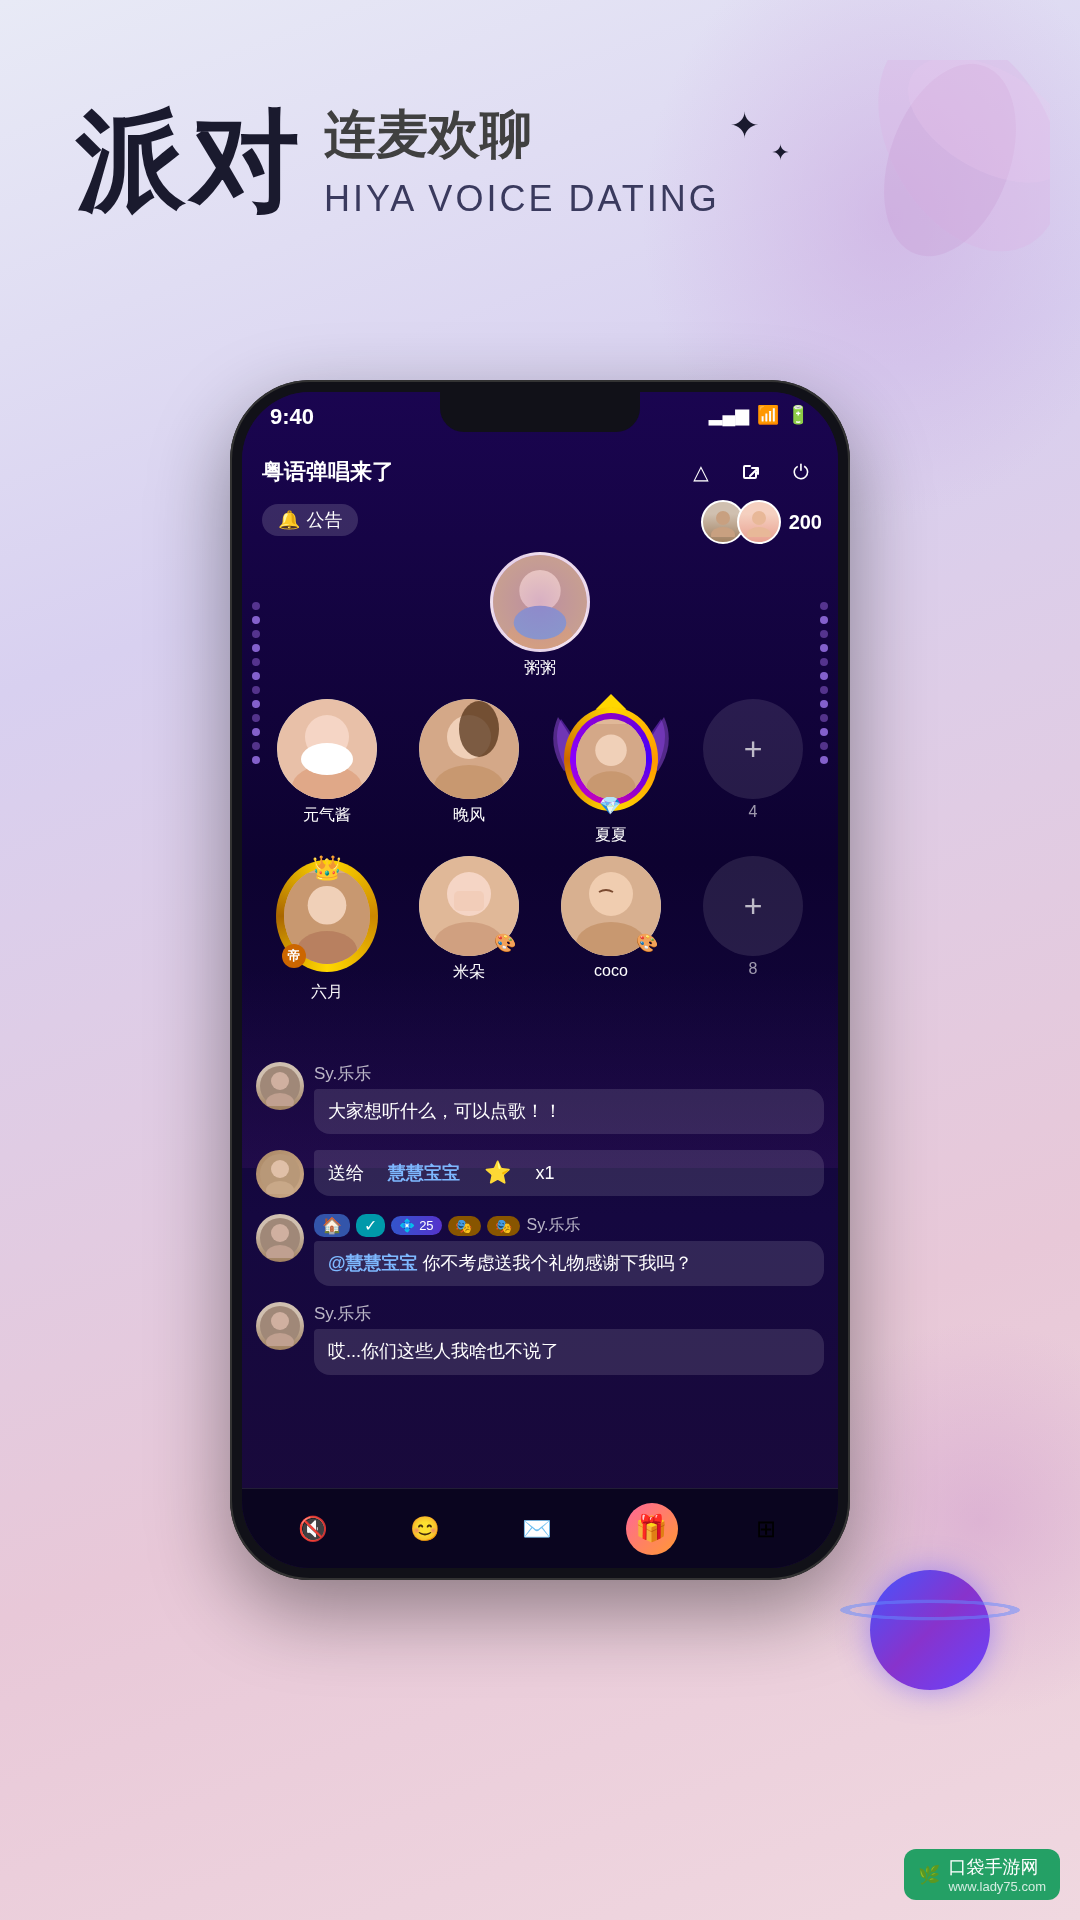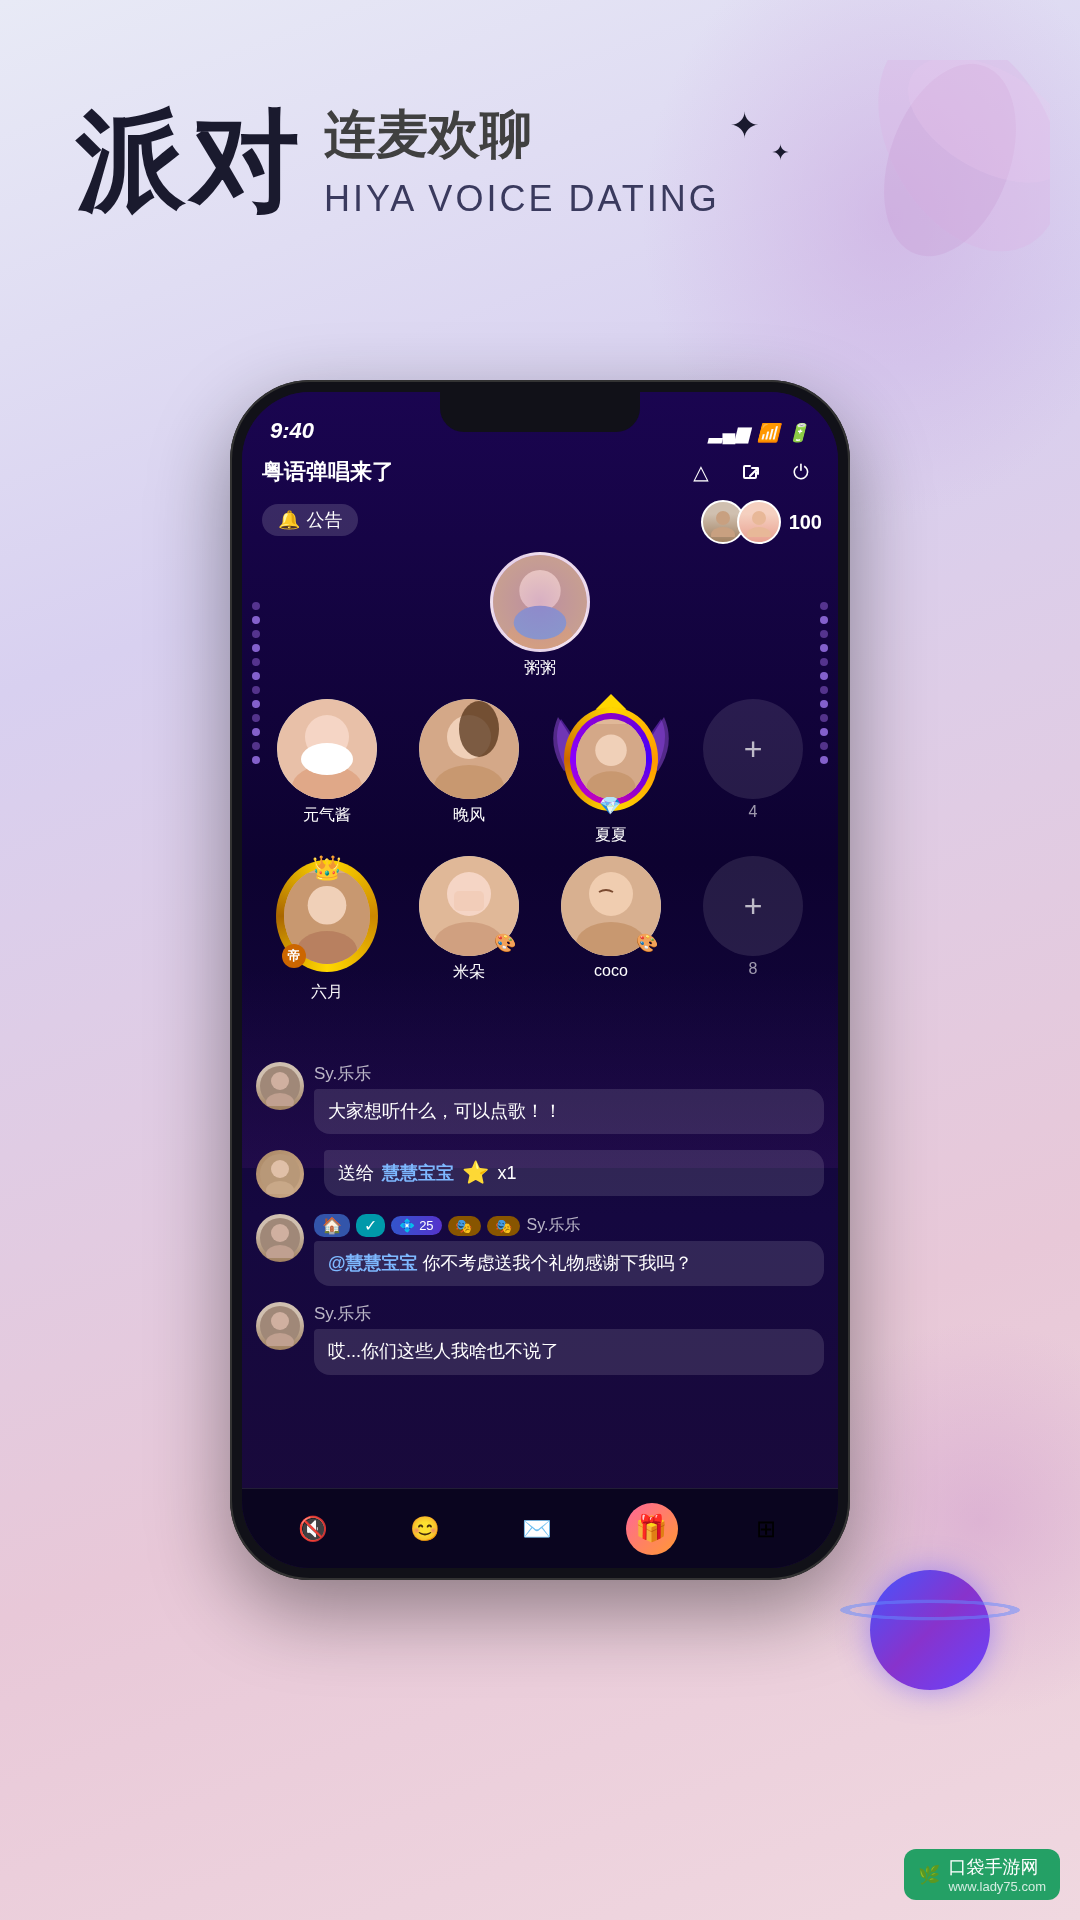--- a/index.html
+++ b/index.html
@@ -119,29 +119,28 @@
       width: 200px;
       height: 40px;
       background: #111118;
       border-radius: 0 0 24px 24px;
       z-index: 100;
     }
 
     
     .status-bar {
       position: absolute;
-      top: 0;
+      top: 12px;
       left: 0; right: 0;
       height: 52px;
       display: flex;
-      align-items: flex-end;
+      align-items: flex-start;
       justify-content: space-between;
       padding: 0 28px;
       z-index: 99;
-      font-style: italic;
     }
     .status-time {
       font-size: 22px;
       font-weight: 600;
       color: white;
     }
     .status-icons {
       display: flex;
       align-items: center;
       gap: 8px;
@@ -356,22 +355,21 @@
       line-height: 1.4;
     }
     .chat-gift {
       background: rgba(255,255,255,0.12);
       border-radius: 4px 16px 16px 16px;
       padding: 10px 14px;
       color: white;
       font-size: 18px;
       display: flex;
       align-items: center;
-      gap: 8px;
-      margin-left: 10px;
+      gap: 24px;
     }
     .gift-star {
       color: #ffd700;
       font-size: 22px;
     }
     .highlight-user {
       color: #7eb8ff;
       font-weight: 600;
     }
 
@@ -577,21 +575,21 @@
               <circle cx="15" cy="11" r="7" fill="#c8a080"></circle>
               <ellipse cx="15" cy="28" rx="12" ry="8" fill="#c8a080"></ellipse>
             </svg>
           </div>
           <div class="top-user-avatar avatar-female-1">
             <svg width="30" height="30" viewBox="0 0 30 30">
               <circle cx="15" cy="11" r="7" fill="#e8b898"></circle>
               <ellipse cx="15" cy="28" rx="12" ry="8" fill="#e8b898"></ellipse>
             </svg>
           </div>
-          <span class="top-user-count">100</span>
+          <span class="top-user-count">200</span>
         </div>
 
         <div class="eq-left">
           <div class="eq-dot" style="height:8px"></div>
           <div class="eq-dot active" style="height:8px"></div>
           <div class="eq-dot" style="height:8px"></div>
           <div class="eq-dot active" style="height:8px"></div>
           <div class="eq-dot" style="height:8px"></div>
           <div class="eq-dot active" style="height:8px"></div>
           <div class="eq-dot" style="height:8px"></div>

